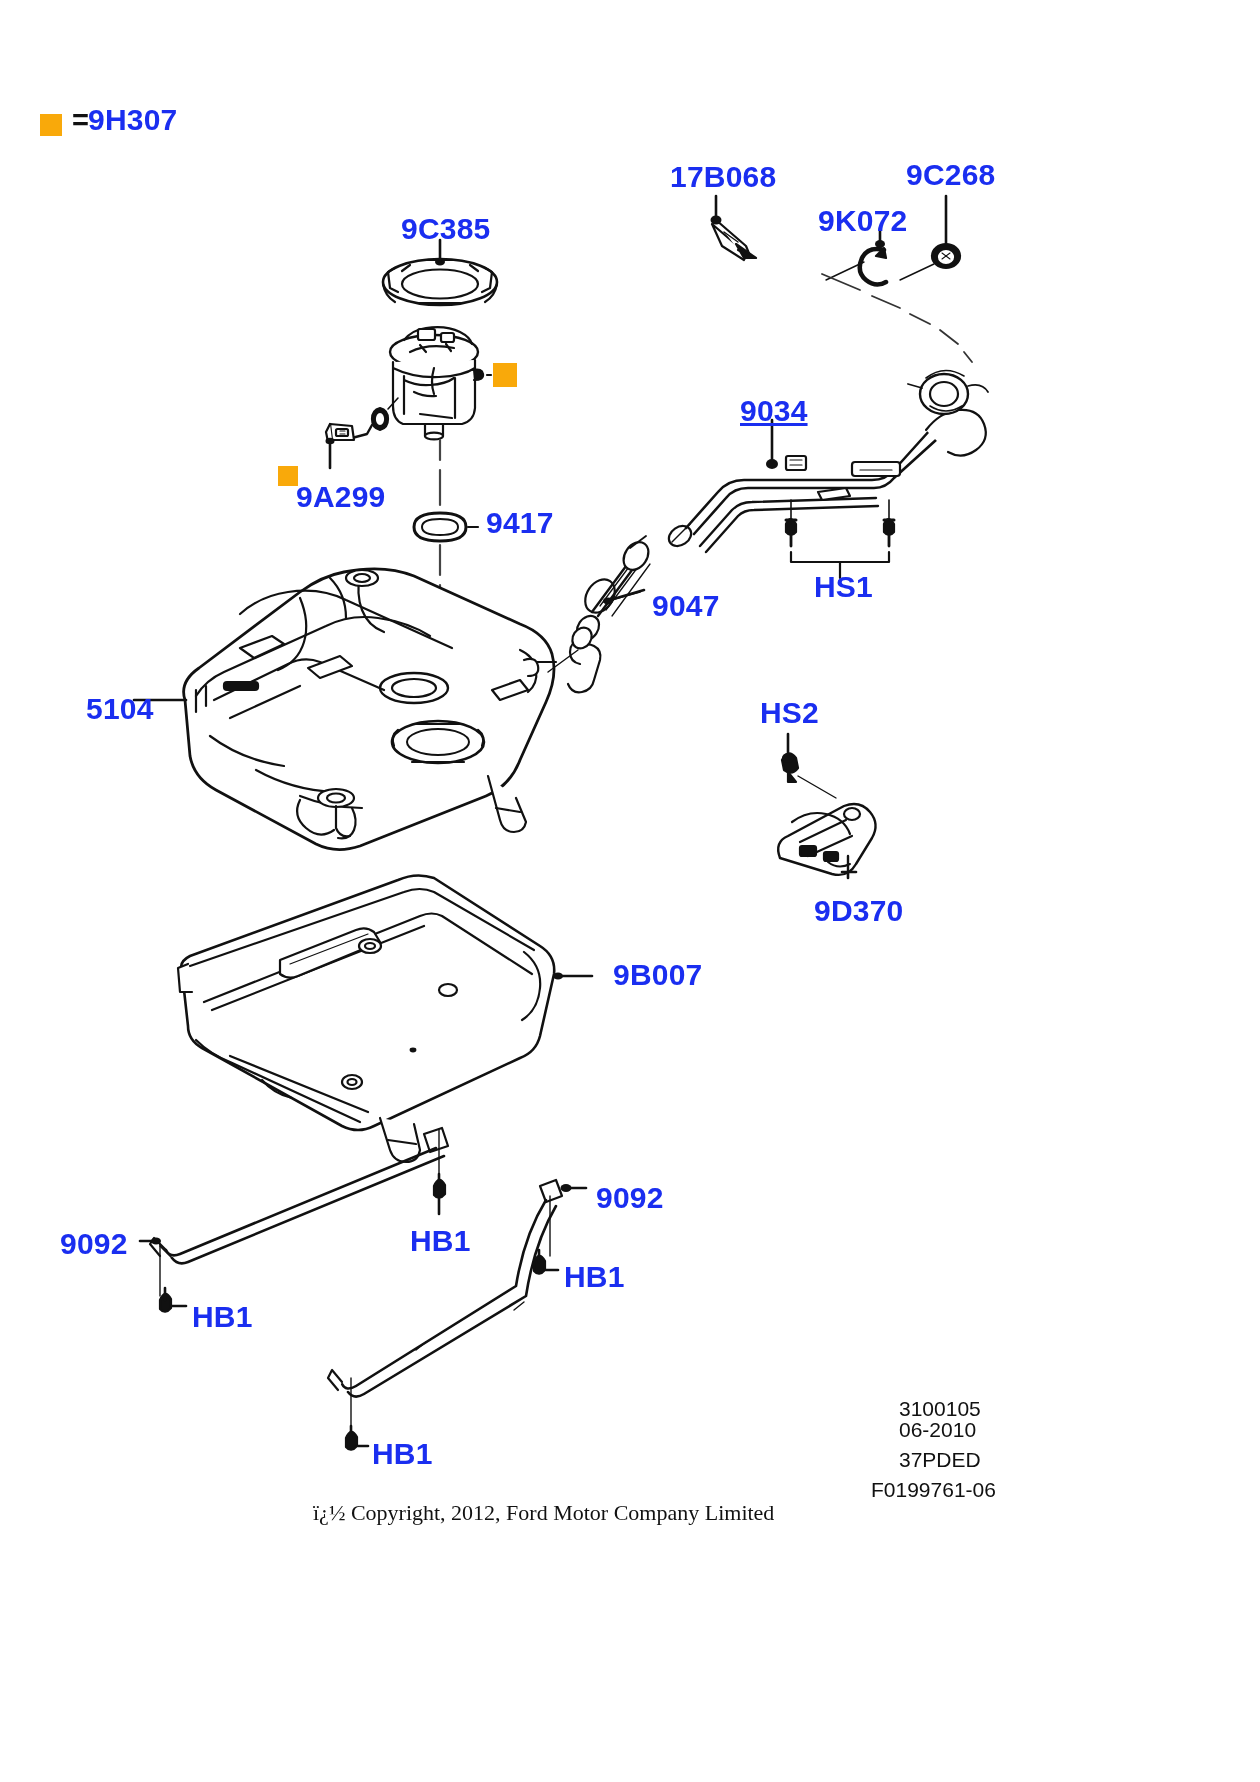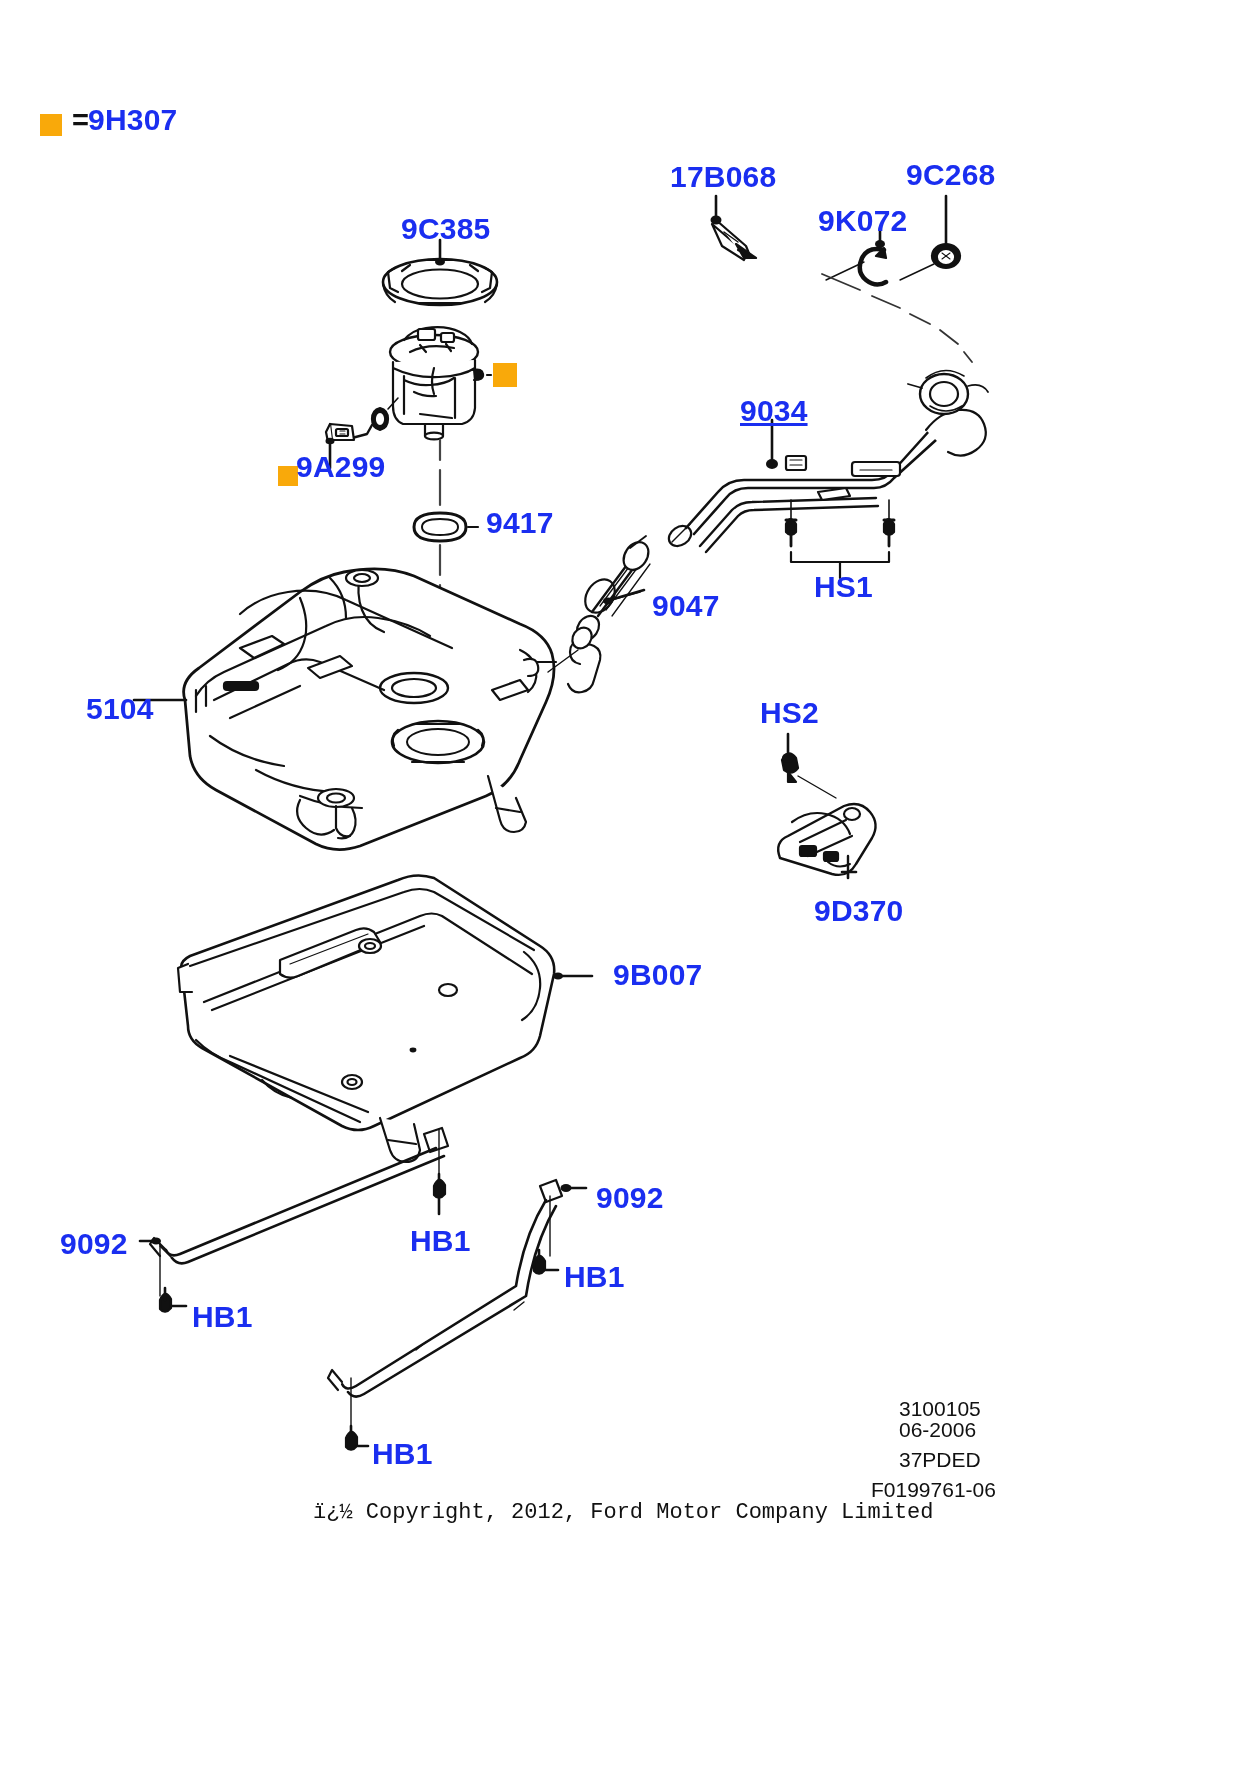--- a/index.html
+++ b/index.html
@@ -20,21 +20,21 @@
   .legend-eq{
     position:absolute;color:#111;font-size:29px;font-weight:bold;
     font-family:"Liberation Sans","DejaVu Sans",sans-serif;
   }
   .footer-line{
     position:absolute;color:#111;font-size:21px;
     font-family:"Liberation Sans","DejaVu Sans",sans-serif;white-space:nowrap;
   }
   .copy{
     position:absolute;color:#111;font-size:22px;
-    font-family:Liberation Mono, monospace;white-space:nowrap;
+    font-family:Liberation Serif, serif;white-space:nowrap;
   }
 </style>
 </head>
 <body>
 
 <svg id="canvas" viewBox="0 0 1260 1782" xmlns="http://www.w3.org/2000/svg">
   <g fill="none" stroke="#111" stroke-width="2.2" stroke-linecap="round" stroke-linejoin="round">
 
     <g>
       <ellipse cx="440" cy="282" rx="57" ry="23" fill="#fff" stroke="#111" stroke-width="2.6"></ellipse>
@@ -340,33 +340,33 @@
 <div class="legend-eq" style="left:72px;top:104px;">=</div>
 <div class="lbl big" style="left:88px;top:103px;">9H307</div>
 
 <div class="swatch" style="left:493px;top:363px;width:24px;height:24px;"></div>
 <div class="swatch" style="left:278px;top:466px;width:20px;height:20px;"></div>
 
 <div class="lbl big" style="left:401px;top:212px;">9C385</div>
 <div class="lbl big" style="left:670px;top:160px;">17B068</div>
 <div class="lbl big" style="left:906px;top:158px;">9C268</div>
 <div class="lbl big" style="left:818px;top:204px;">9K072</div>
-<div class="lbl big" style="left:296px;top:450px;">9A299</div>
+<div class="lbl big" style="left:296px;top:480px;">9A299</div>
 <div class="lbl big" style="left:486px;top:506px;">9417</div>
 <div class="lbl big" style="left:740px;top:394px;text-decoration:underline;">9034</div>
 <div class="lbl big" style="left:652px;top:589px;">9047</div>
 <div class="lbl big" style="left:814px;top:570px;">HS1</div>
 <div class="lbl big" style="left:86px;top:692px;">5104</div>
 <div class="lbl big" style="left:760px;top:696px;">HS2</div>
 <div class="lbl big" style="left:814px;top:894px;">9D370</div>
 <div class="lbl big" style="left:602px;top:958px;margin-left:11px;">9B007</div>
 <div class="lbl big" style="left:60px;top:1227px;">9092</div>
 <div class="lbl big" style="left:410px;top:1224px;">HB1</div>
 <div class="lbl big" style="left:596px;top:1181px;">9092</div>
 <div class="lbl big" style="left:564px;top:1260px;">HB1</div>
 <div class="lbl big" style="left:192px;top:1300px;">HB1</div>
 <div class="lbl big" style="left:372px;top:1437px;">HB1</div>
 
 <div class="copy" style="left:313px;top:1500px;">ï¿½ Copyright, 2012, Ford Motor Company Limited</div>
 <div class="footer-line" style="left:899px;top:1388px;margin-top:9px;">3100105</div>
-<div class="footer-line" style="left:899px;top:1418px;">06-2006</div>
+<div class="footer-line" style="left:899px;top:1418px;">06-2010</div>
 <div class="footer-line" style="left:899px;top:1448px;">37PDED</div>
 <div class="footer-line" style="left:871px;top:1478px;">F0199761-06</div>
 
 </body></html>

